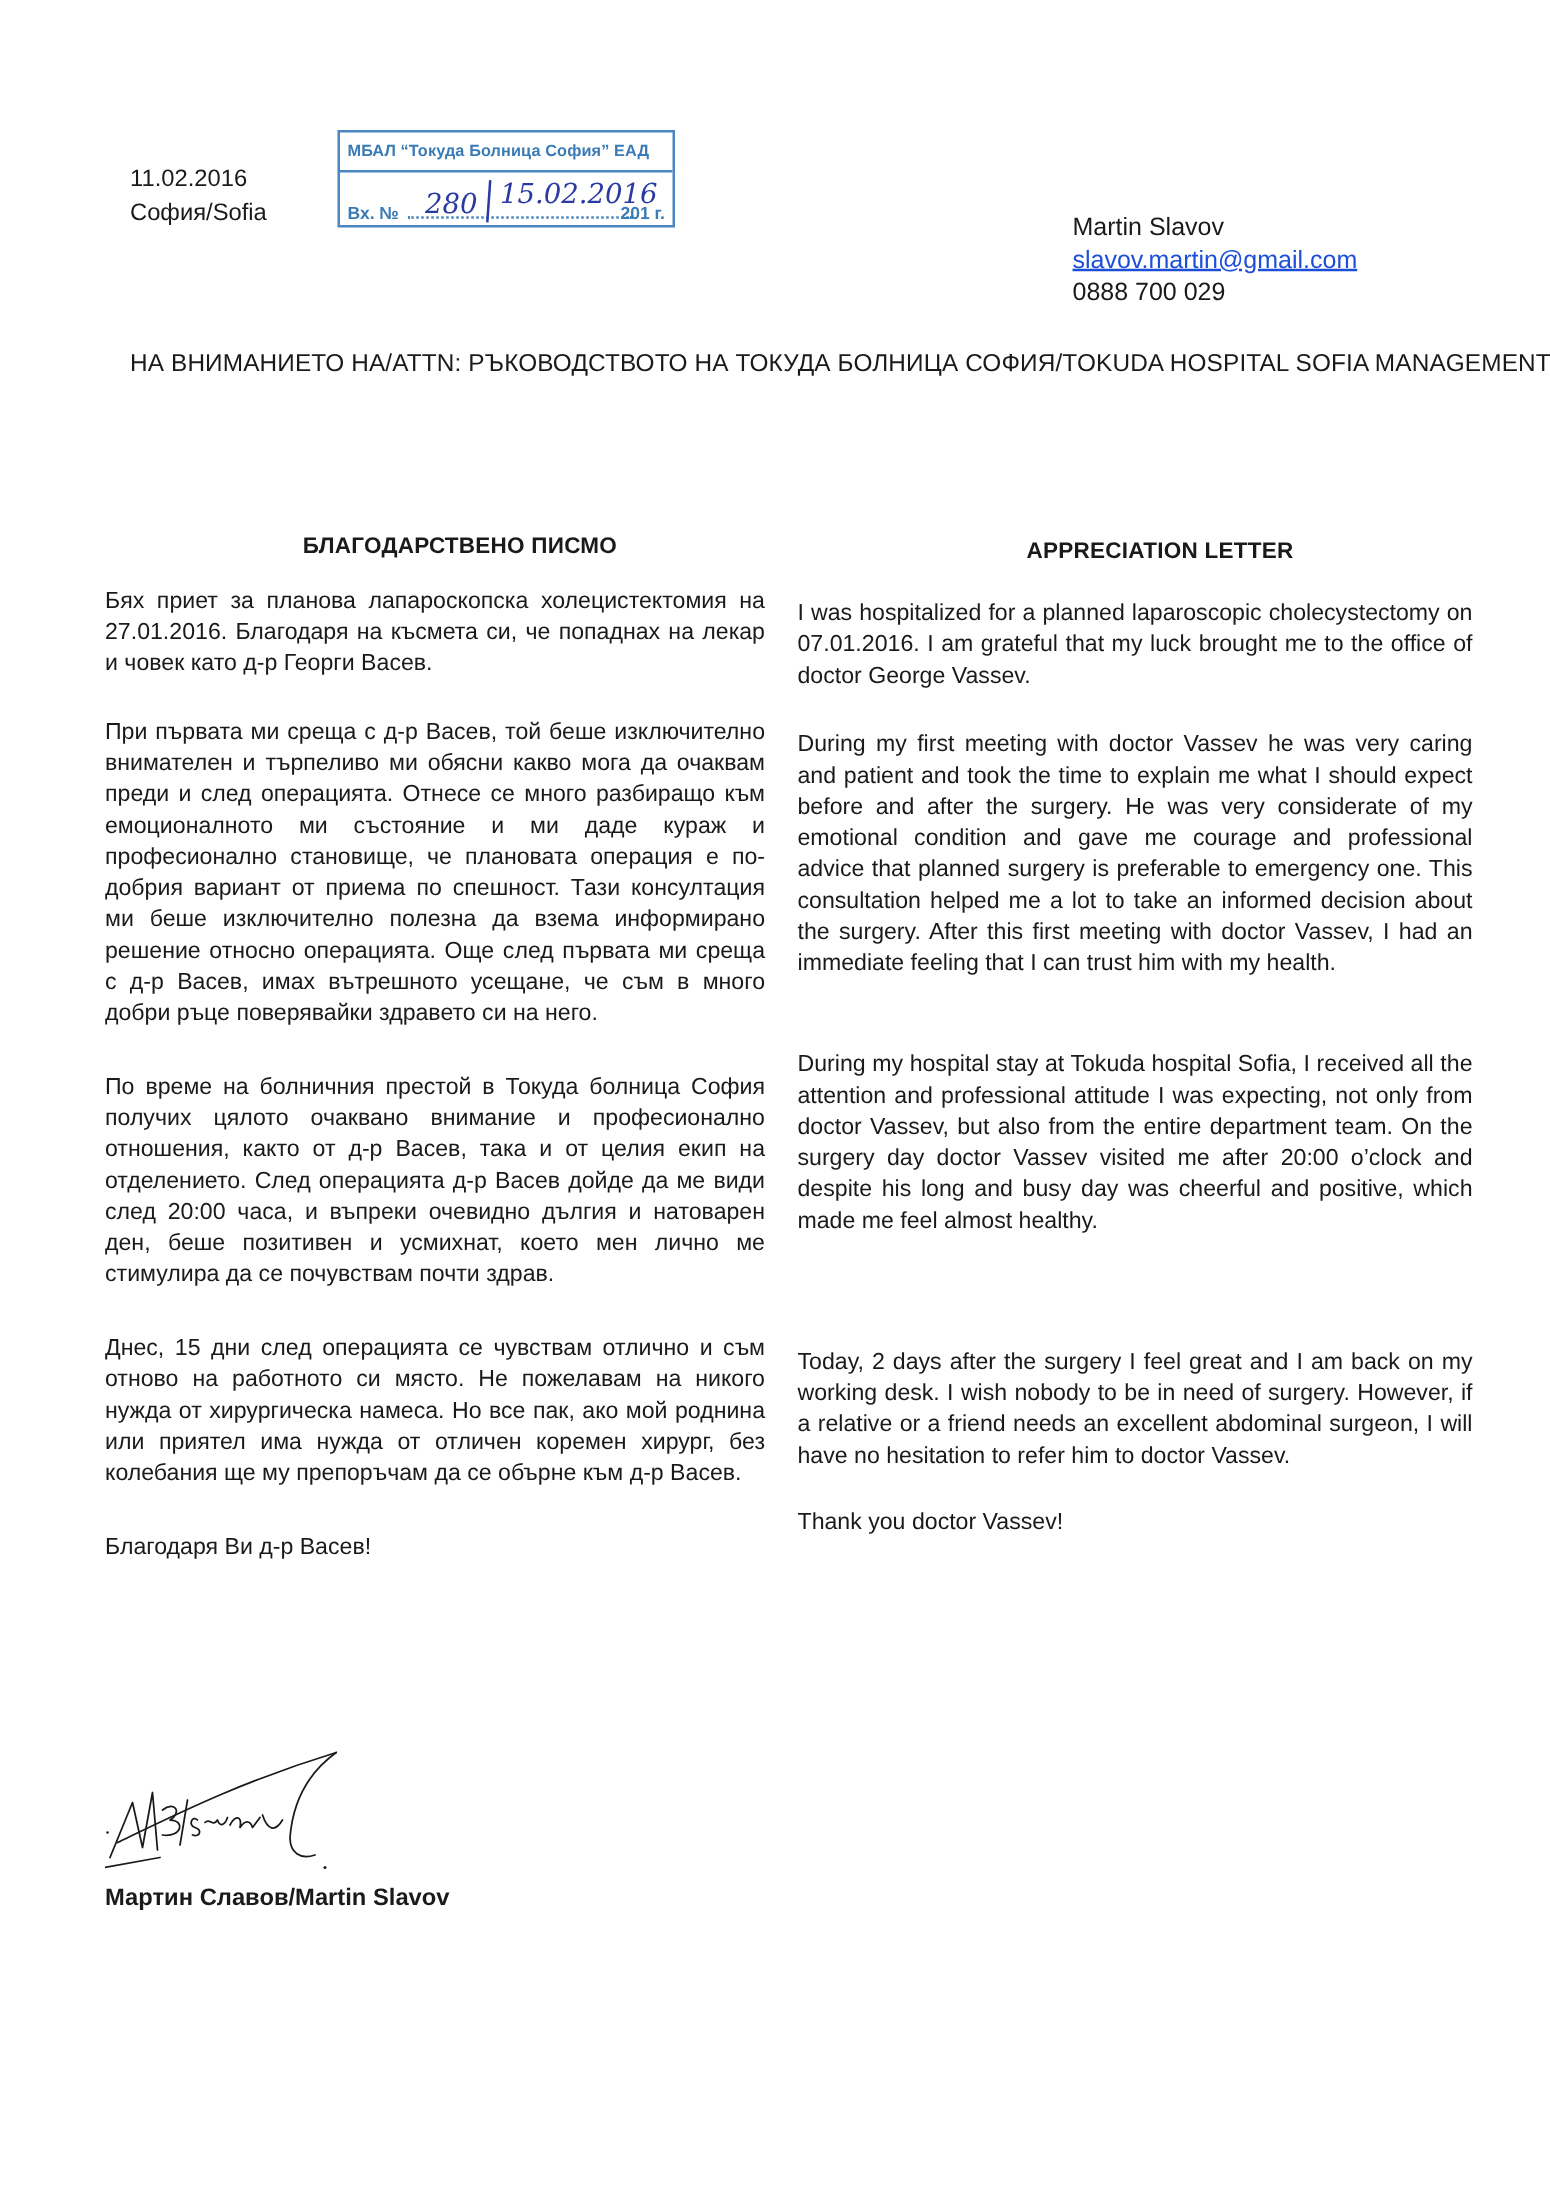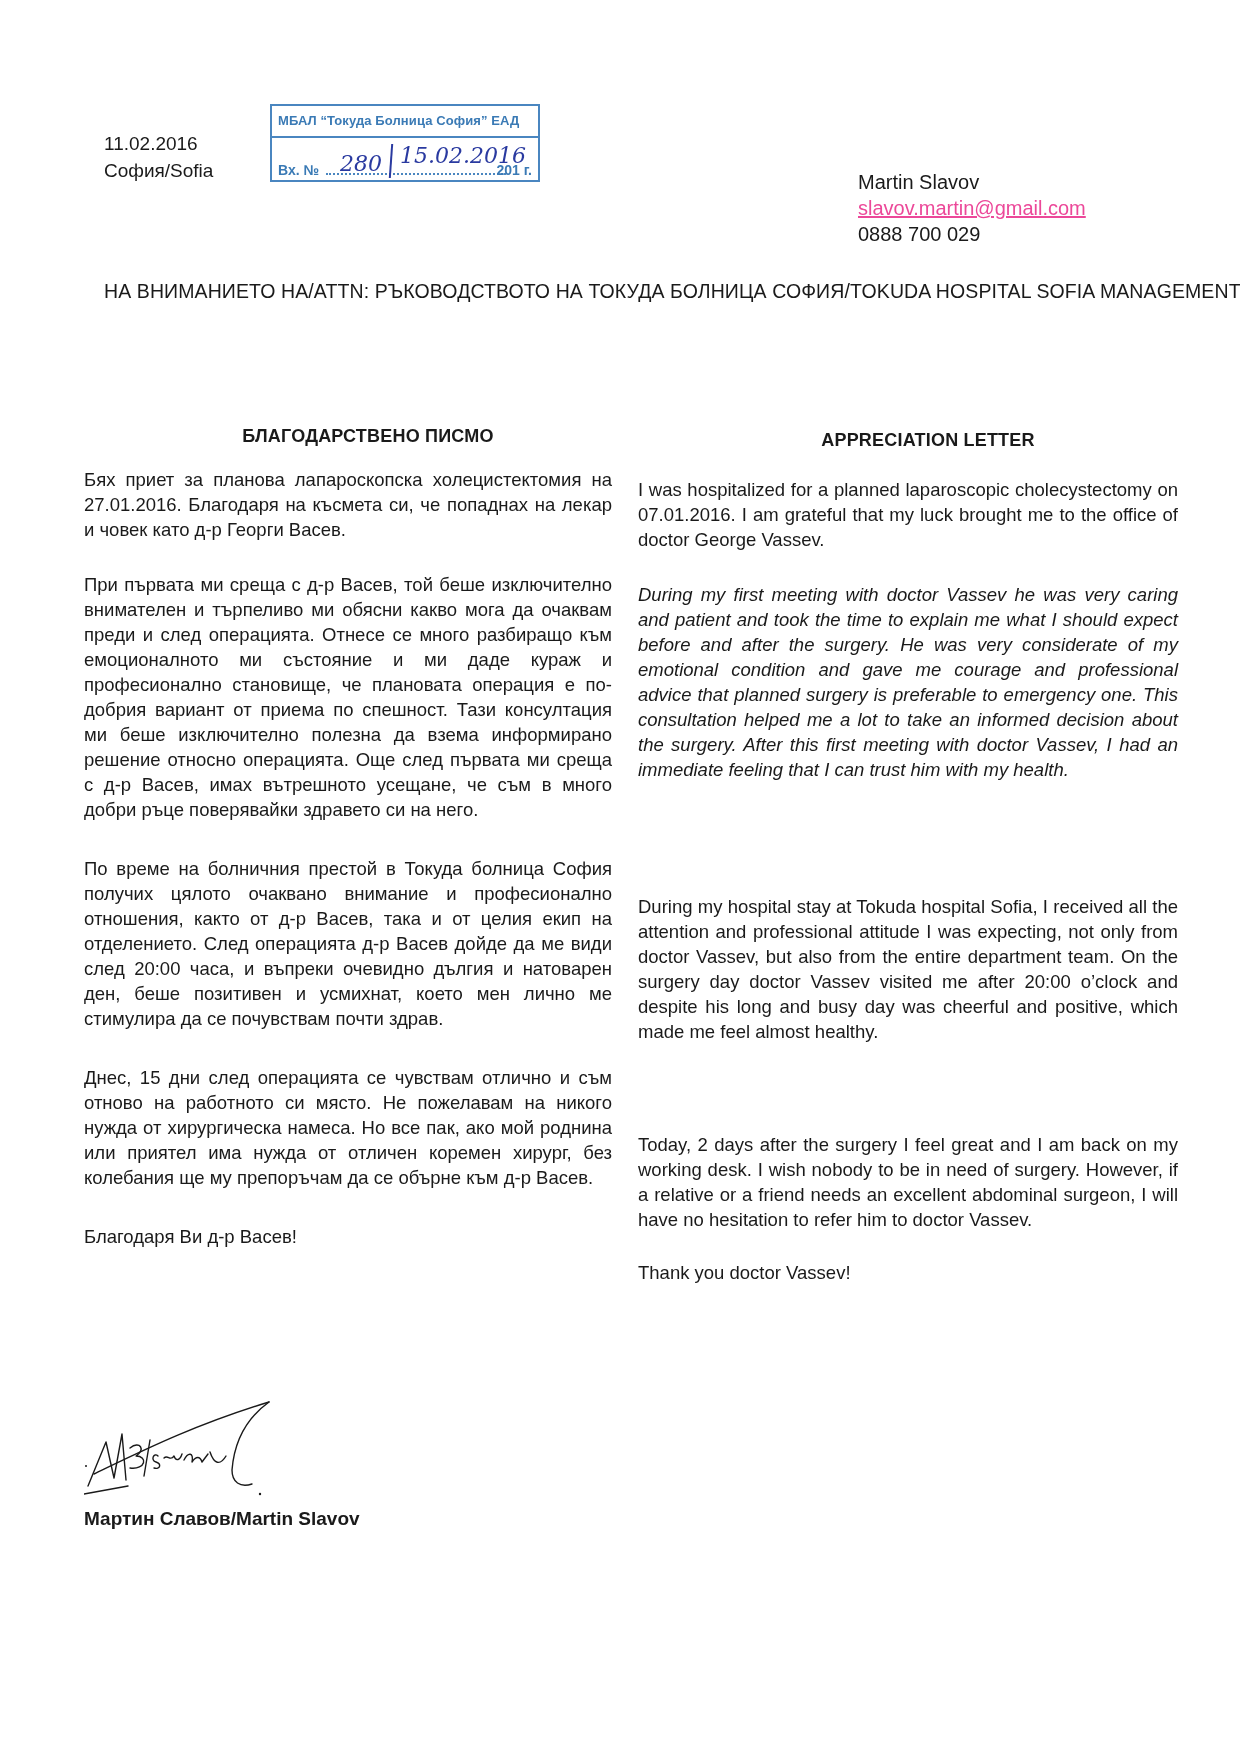--- a/index.html
+++ b/index.html
@@ -87,21 +87,21 @@
       width: 2px; height: 34px;
       background: #2a3aa0;
       transform: rotate(4deg);
     }
 
     
     #sender-block {
       left: 858px; top: 137px;
       font-size: 20px; line-height: 26px; margin-top: 32px;
     }
-    #sender-block .email { text-decoration: underline; color: #ec4899; }
+    #sender-block .email { text-decoration: underline; color: #1d4ed8; }
 
     
     #attn-line {
       left: 104px; top: 280px;
       font-size: 19.5px;
       white-space: nowrap;
       letter-spacing: 0.1px;
     }
 
     
@@ -123,21 +123,21 @@
     .col p { margin: 0 0 25px 0; }
     #col-bg h2 { padding-left: 40px; margin-bottom: 18px; }
     #col-en h2 { padding-left: 40px; margin-bottom: 24px; }
 
     #col-bg .p1 { margin-bottom: 30px; }
     #col-bg .p2 { margin-bottom: 34px; }
     #col-bg .p3 { margin-bottom: 34px; }
     #col-bg .p4 { margin-bottom: 34px; }
 
     #col-en .p1 { margin-bottom: 30px; }
-    #col-en .p2 { margin-bottom: 112px; font-style: italic; }
+    #col-en .p2 { margin-bottom: 56px; }
     #col-en .p3 { margin-bottom: 88px; }
     #col-en .p4 { margin-bottom: 28px; }
 
     .closing { text-align: left; }
 
     
     #signature {
       left: 84px; top: 1390px;
       width: 200px; height: 110px;
     }

